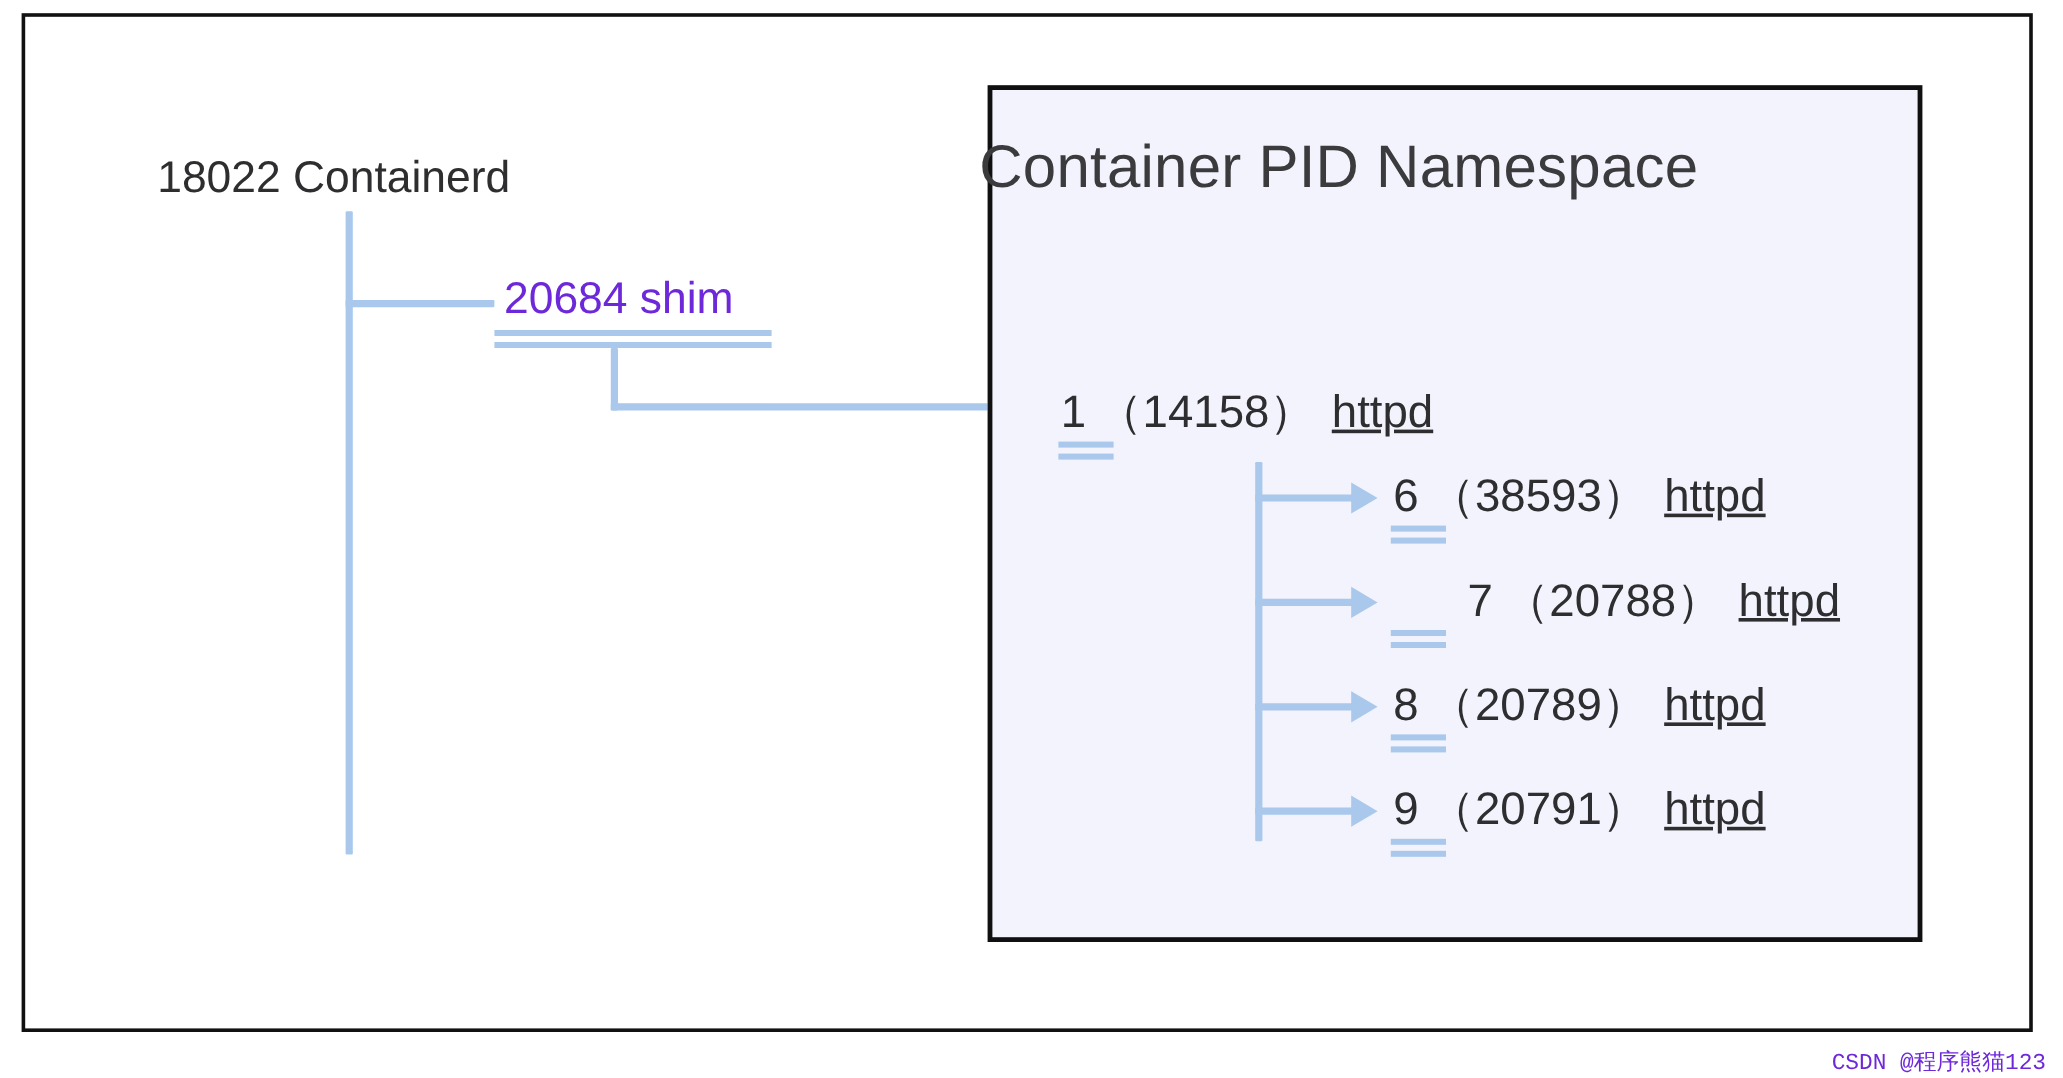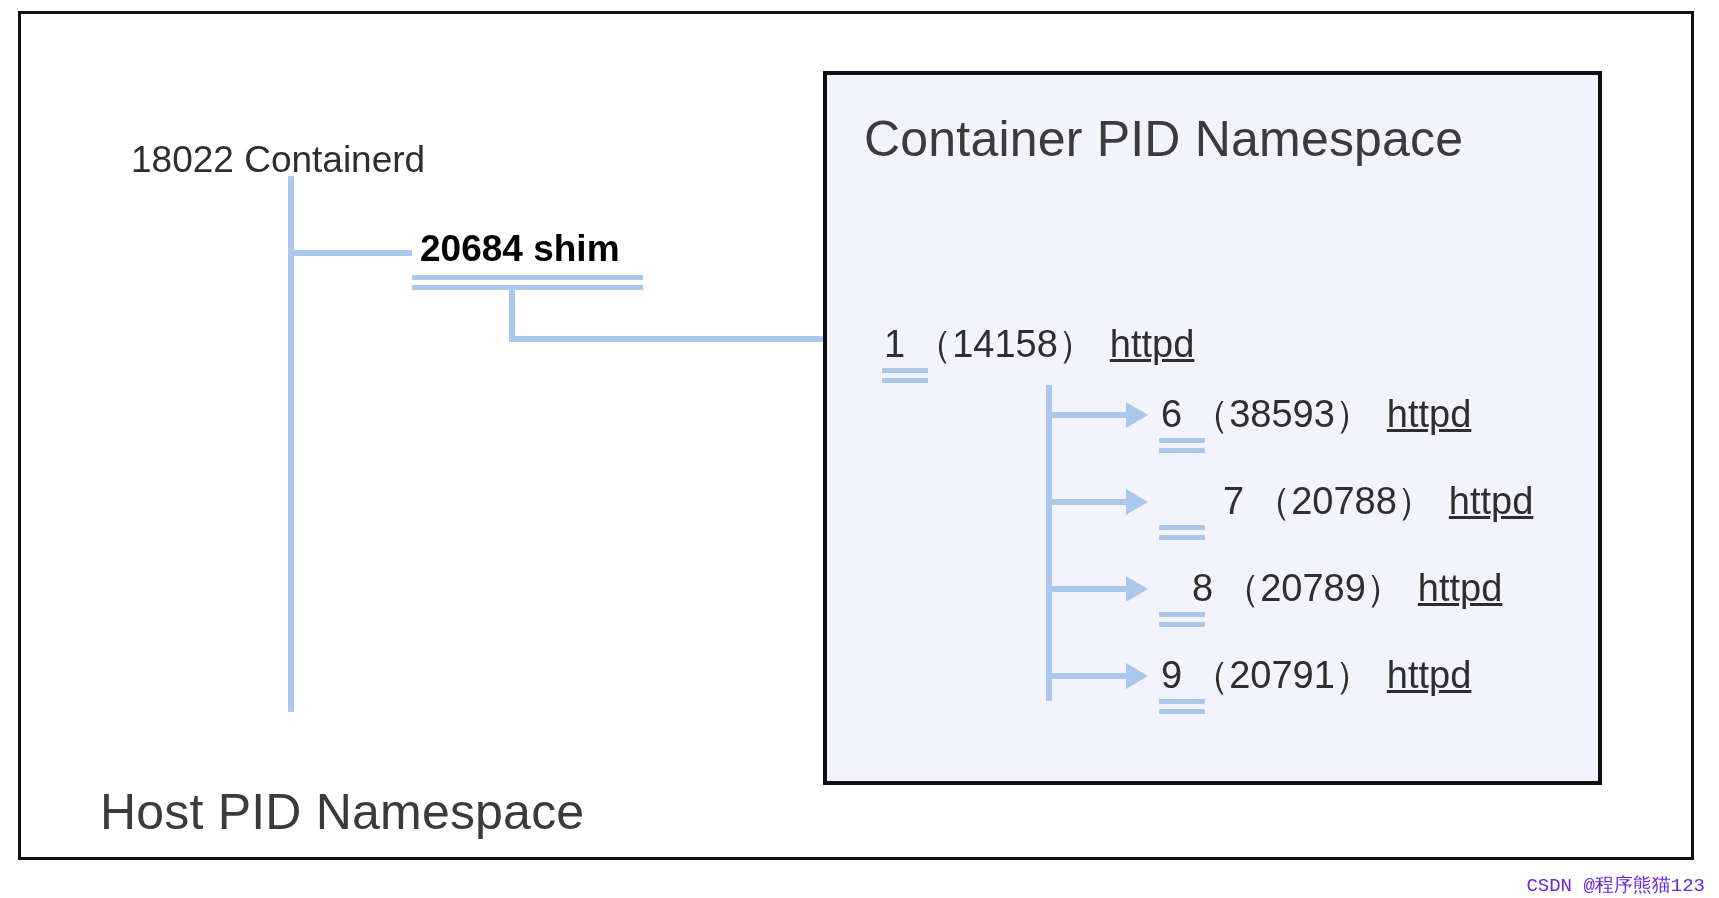--- a/index.html
+++ b/index.html
@@ -39,21 +39,21 @@
     width: 779px;
     height: 714px;
     border: 4px solid #101010;
     box-sizing: border-box;
     background: #f2f3fc;
   }
 
   
   .container-title {
     position: absolute;
-    left: 864px;
+    left: 816px;
     top: 110px;
     font-size: 50px;
     font-weight: 400;
     color: #3b3b3e;
     letter-spacing: 0.2px;
     white-space: nowrap;
   }
   .host-title {
     position: absolute;
     left: 100px;
@@ -62,33 +62,33 @@
     font-weight: 400;
     color: #3b3b3e;
     letter-spacing: 0.2px;
     white-space: nowrap;
   }
 
   
   .containerd-label {
     position: absolute;
     left: 131px;
-    top: 139px;
+    top: 127px;
     font-size: 37px;
     font-weight: 400;
     color: #2e2e30;
     white-space: nowrap;
   }
   .shim-label {
     position: absolute;
     left: 420px;
     top: 228px;
     font-size: 37px;
-    font-weight: 700;
-    color: #000000;
+    font-weight: 400;
+    color: #6d28d9;
     white-space: nowrap;
   }
 
   
   .vline {
     position: absolute;
     width: 6px;
     background: #a9c8ec;
     border-radius: 1px;
   }
@@ -192,31 +192,30 @@
   <div class="hline" style="left:1046px; top:499px; width:82px;"></div>
   <div class="arrow-head" style="left:1126px; top:489px;"></div>
   <div class="proc-row" style="left:1223px; top:482px;">
     <span class="pid-ns">7</span><span class="gap-sm"></span><span class="pid-host">（20788）</span><span class="gap-md"></span><span class="pname">httpd</span>
   </div>
   <div class="dbl-underline" style="left:1159px; top:525px; width:46px;"></div>
   <div class="dbl-underline" style="left:1159px; top:535px; width:46px;"></div>
 
   <div class="hline" style="left:1046px; top:586px; width:82px;"></div>
   <div class="arrow-head" style="left:1126px; top:576px;"></div>
-  <div class="proc-row" style="left:1192px; top:569px;">
+  <div class="proc-row" style="left:1161px; top:569px;">
     <span class="pid-ns">8</span><span class="gap-sm"></span><span class="pid-host">（20789）</span><span class="gap-md"></span><span class="pname">httpd</span>
   </div>
   <div class="dbl-underline" style="left:1159px; top:612px; width:46px;"></div>
   <div class="dbl-underline" style="left:1159px; top:622px; width:46px;"></div>
 
   <div class="hline" style="left:1046px; top:673px; width:82px;"></div>
   <div class="arrow-head" style="left:1126px; top:663px;"></div>
   <div class="proc-row" style="left:1161px; top:656px;">
     <span class="pid-ns">9</span><span class="gap-sm"></span><span class="pid-host">（20791）</span><span class="gap-md"></span><span class="pname">httpd</span>
   </div>
   <div class="dbl-underline" style="left:1159px; top:699px; width:46px;"></div>
   <div class="dbl-underline" style="left:1159px; top:709px; width:46px;"></div>
 
-  <div class="host-title">Host PID Namespace</div>
 
   <div class="watermark">CSDN @程序熊猫123</div>
 
 </div>
 
 </body></html>

